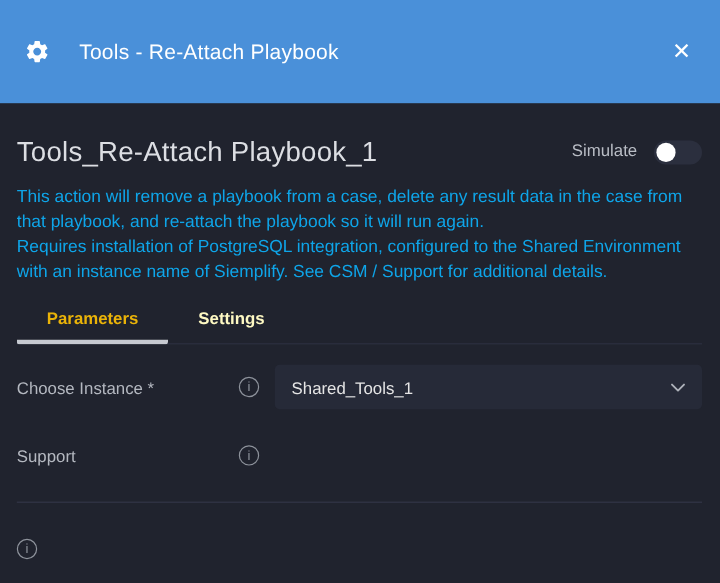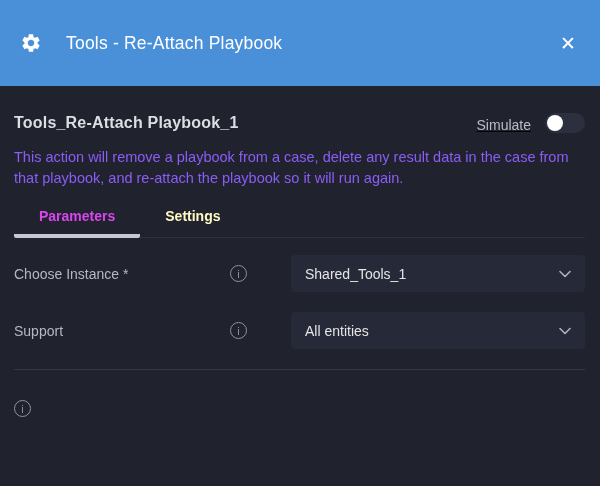--- a/index.html
+++ b/index.html
@@ -29,53 +29,53 @@
     cursor: pointer; line-height: 1; padding: 2px;
   }
 
   
   .dlg-body { flex: 1; padding: 0 15px 0 14px; }
 
   .action-row {
     margin-top: 27px;
     display: flex; align-items: center; justify-content: space-between;
   }
-  .action-name { color: #dcdee3; font-size: 16px; font-weight: 700; letter-spacing: .2px; }
-  .simulate-wrap { display: flex; align-items: flex-end; text-decoration: underline; }
+  .action-name { color: #dcdee3; font-size: 23px; font-weight: 400; letter-spacing: .2px; }
+  .simulate-wrap { display: flex; align-items: flex-start; }
   .simulate-label { color: #b9bdc5; font-size: 14px; margin-right: 14px; }
   .toggle {
     width: 40px; height: 20px; border-radius: 10px;
     background: #2b2f3e; position: relative; cursor: pointer;
   }
   .toggle-knob {
     position: absolute; left: 2px; top: 2px;
     width: 16px; height: 16px; border-radius: 50%;
     background: #ffffff;
   }
 
-  .description { margin-top: 14px; color: #8b5cf6; font-size: 14.5px; line-height: 21px; }
+  .description { margin-top: 14px; color: #0ea5e9; font-size: 14.5px; line-height: 21px; }
 
   
   .tabs {
     margin-top: 12px;
     display: flex;
     border-bottom: 1px solid #2c3040;
   }
   .tab {
     padding: 0 25px; height: 37px; line-height: 30px;
     font-size: 14px; font-weight: 700;
     color: #fef9c3; text-align: center; cursor: pointer;
     border-bottom: 4px solid transparent;
     margin-bottom: -1px;
   }
-  .tab.active { color: #d946ef; border-bottom-color: #c6c9d0; border-radius: 0 0 2px 2px; }
+  .tab.active { color: #eab308; border-bottom-color: #c6c9d0; border-radius: 0 0 2px 2px; }
 
   
   .form { padding-top: 17px; }
-  .form-row { display: flex; align-items: center; height: 37px; margin-bottom: 20px; gap: 31px; }
+  .form-row { display: flex; align-items: center; height: 37px; margin-bottom: 20px; }
   .form-row:last-child { margin-bottom: 0; }
   .field-label { width: 185px; flex: 0 0 185px; color: #b4b8c0; font-size: 14px; white-space: pre; }
   .info-icon {
     width: 17px; height: 17px; flex: 0 0 17px;
     border: 1px solid #8e939c; border-radius: 50%;
     color: #8e939c; font-size: 11px; font-style: normal;
     display: flex; align-items: center; justify-content: center;
     cursor: pointer;
   }
   .select-box {
@@ -109,20 +109,21 @@
       <div class="simulate-wrap">
         <span class="simulate-label">Simulate</span>
         <div class="toggle">
           <div class="toggle-knob"></div>
         </div>
       </div>
     </div>
 
     <div class="description">
       <div>This action will remove a playbook from a case, delete any result data in the case from that playbook, and re-attach the playbook so it will run again.</div>
+      <div>Requires installation of PostgreSQL integration, configured to the Shared Environment with an instance name of Siemplify. See CSM / Support for additional details.</div>
     </div>
 
     <div class="tabs">
       <div class="tab active">Parameters</div>
       <div class="tab">Settings</div>
     </div>
 
     <div class="form">
 
       <div class="form-row">
@@ -132,26 +133,20 @@
           <span class="select-value">Shared_Tools_1</span>
           <svg class="chevron" width="12" height="8" viewBox="0 0 12 8">
             <polyline points="1,1.5 6,6.5 11,1.5" fill="none" stroke="#aeb2ba" stroke-width="1.6" stroke-linecap="round" stroke-linejoin="round"></polyline>
           </svg>
         </div>
       </div>
 
       <div class="form-row">
         <div class="field-label">Support</div>
         <i class="info-icon">i</i>
-        <div class="select-box">
-          <span class="select-value">All entities</span>
-          <svg class="chevron" width="12" height="8" viewBox="0 0 12 8">
-            <polyline points="1,1.5 6,6.5 11,1.5" fill="none" stroke="#aeb2ba" stroke-width="1.6" stroke-linecap="round" stroke-linejoin="round"></polyline>
-          </svg>
-        </div>
       </div>
 
       <hr class="divider">
 
       <div class="form-row">
         <i class="info-icon">i</i>
       </div>
 
     </div>
   </div>

